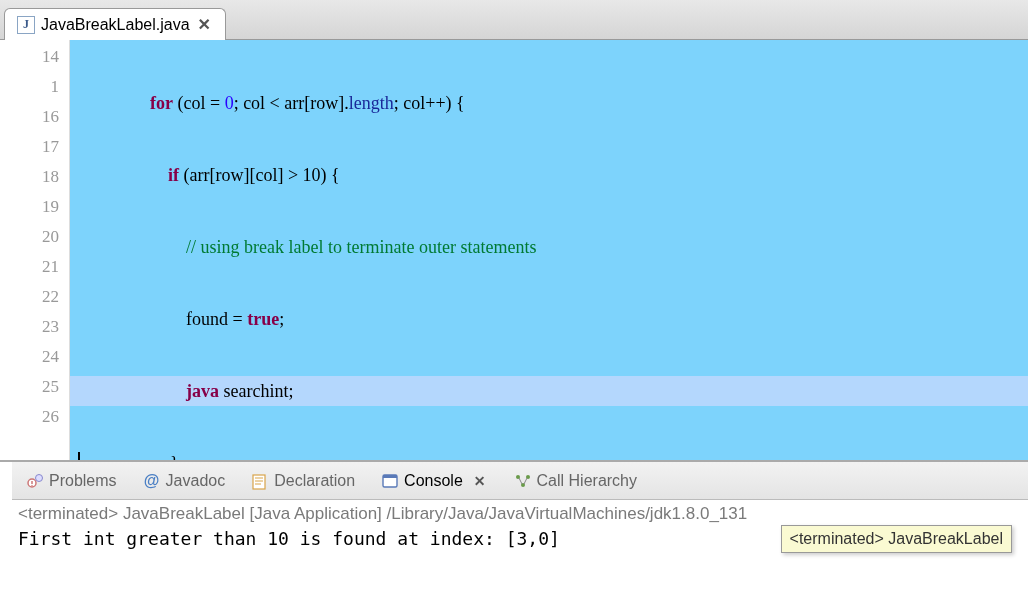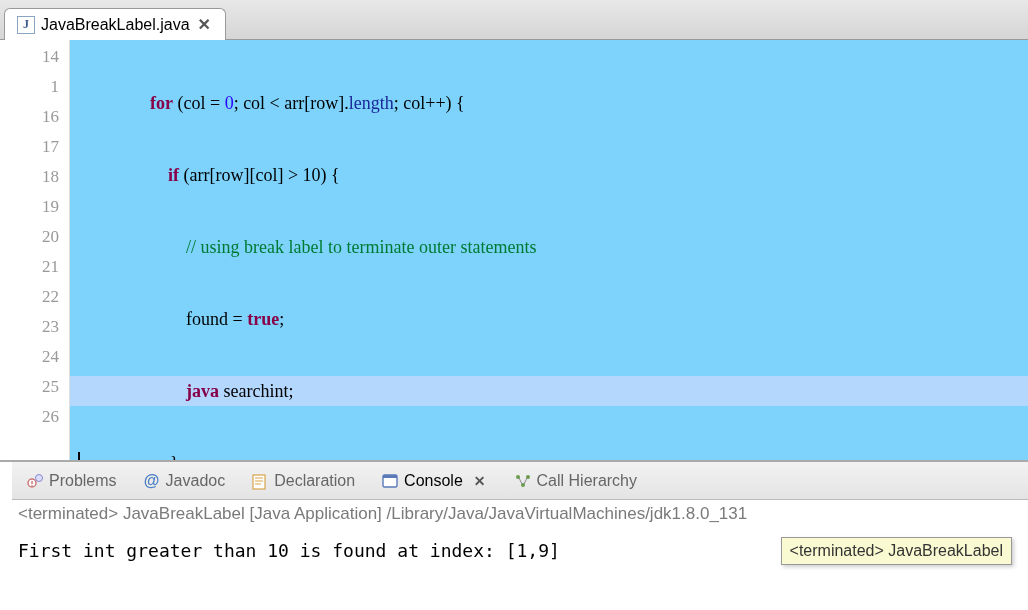--- a/index.html
+++ b/index.html
@@ -139,21 +139,21 @@
       justify-content: center;
     }
     .console-body {
       padding: 4px 6px;
       font-size: 17px;
     }
     .console-header {
       color: #7a7a7a;
       font-family: "Lucida Grande", Arial, sans-serif;
       font-size: 17px;
-      margin-bottom: 16px;
+      margin-bottom: 4px;
       white-space: nowrap;
       overflow: hidden;
     }
     .console-output {
       font-family: Menlo, Monaco, Consolas, monospace;
       font-size: 18px;
       color: #000;
     }
     .tooltip-popup {
       position: absolute;
@@ -258,16 +258,16 @@
             <circle cx="14" cy="5" r="2" fill="#6a9b4a"></circle>
             <circle cx="9" cy="13" r="2" fill="#6a9b4a"></circle>
             <path d="M5 6 L8 12 M13 6 L10 12" stroke="#888" stroke-width="1"></path>
           </svg>
       </span>
       <span>Call Hierarchy</span>
     </div>
   </div>
   <div class="console-body" style="position:relative;">
     <div class="console-header">&lt;terminated&gt; JavaBreakLabel [Java Application] /Library/Java/JavaVirtualMachines/jdk1.8.0_131</div>
-    <div class="console-output">First int greater than 10 is found at index: [1,9]</div>
+    <div class="console-output">First int greater than 10 is found at index: [3,0]</div>
     <div class="tooltip-popup">&lt;terminated&gt; JavaBreakLabel</div>
   </div>
 </div>
 
 </body></html>

